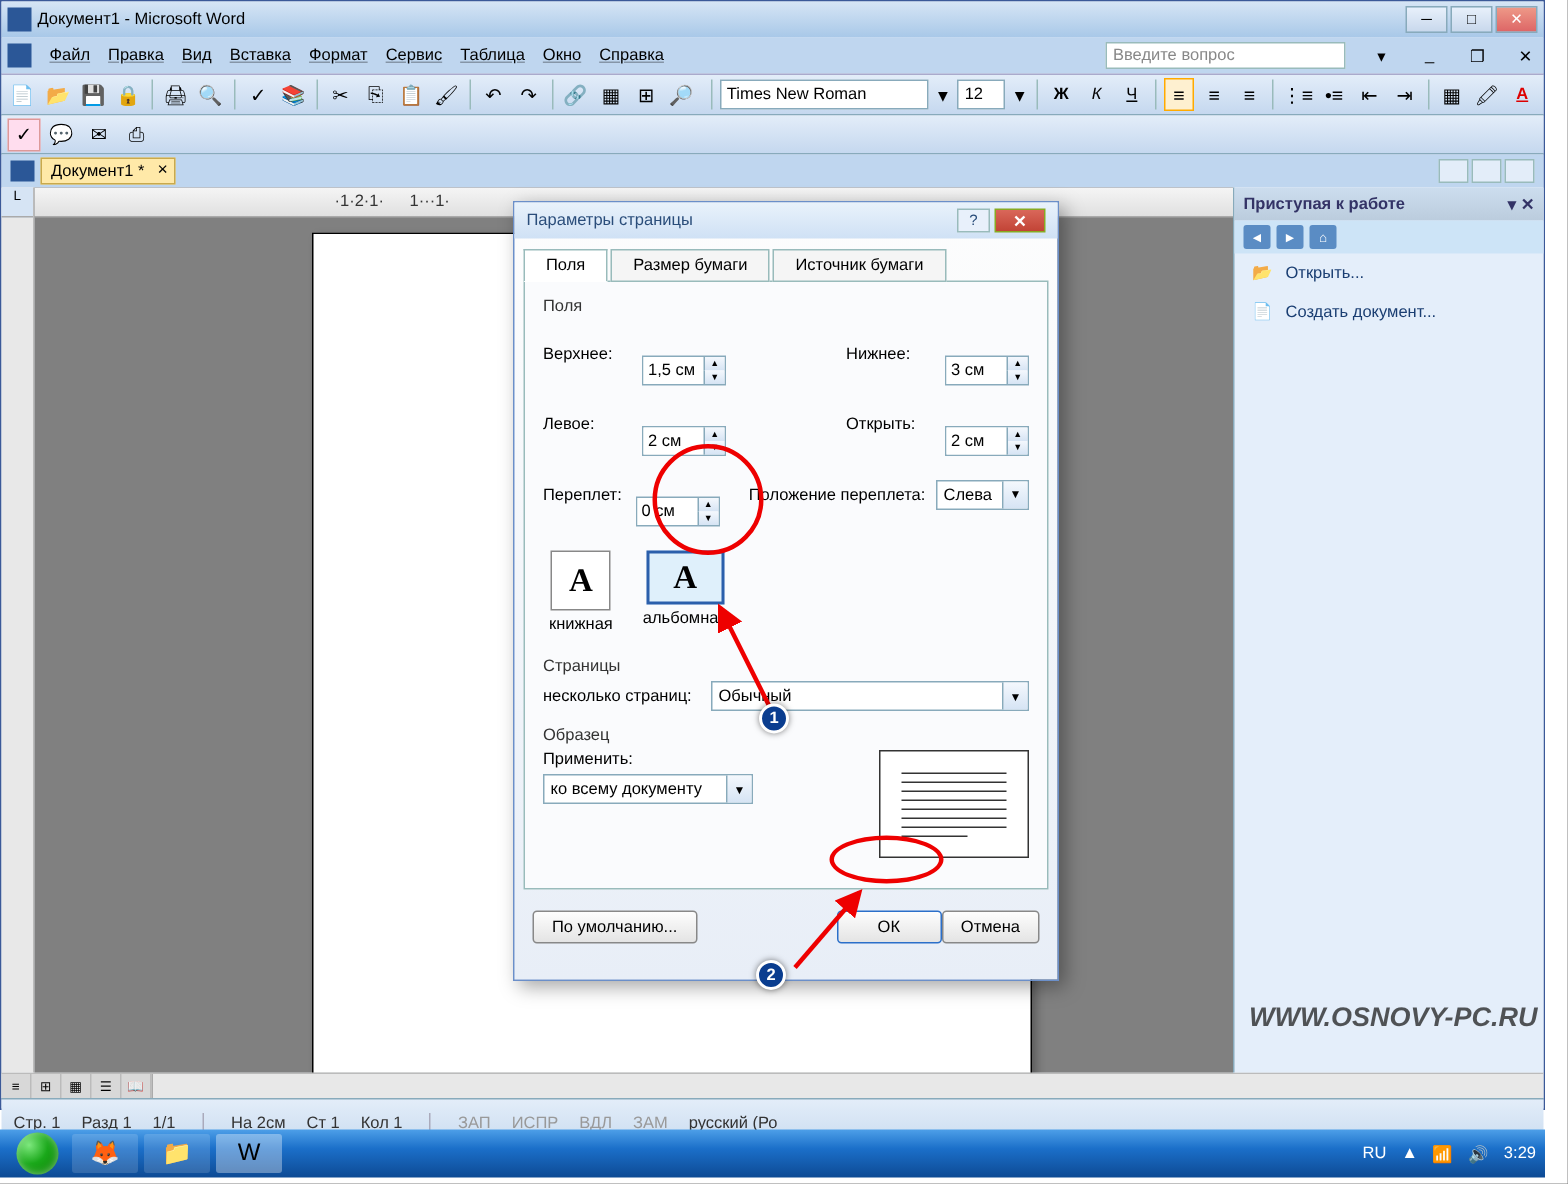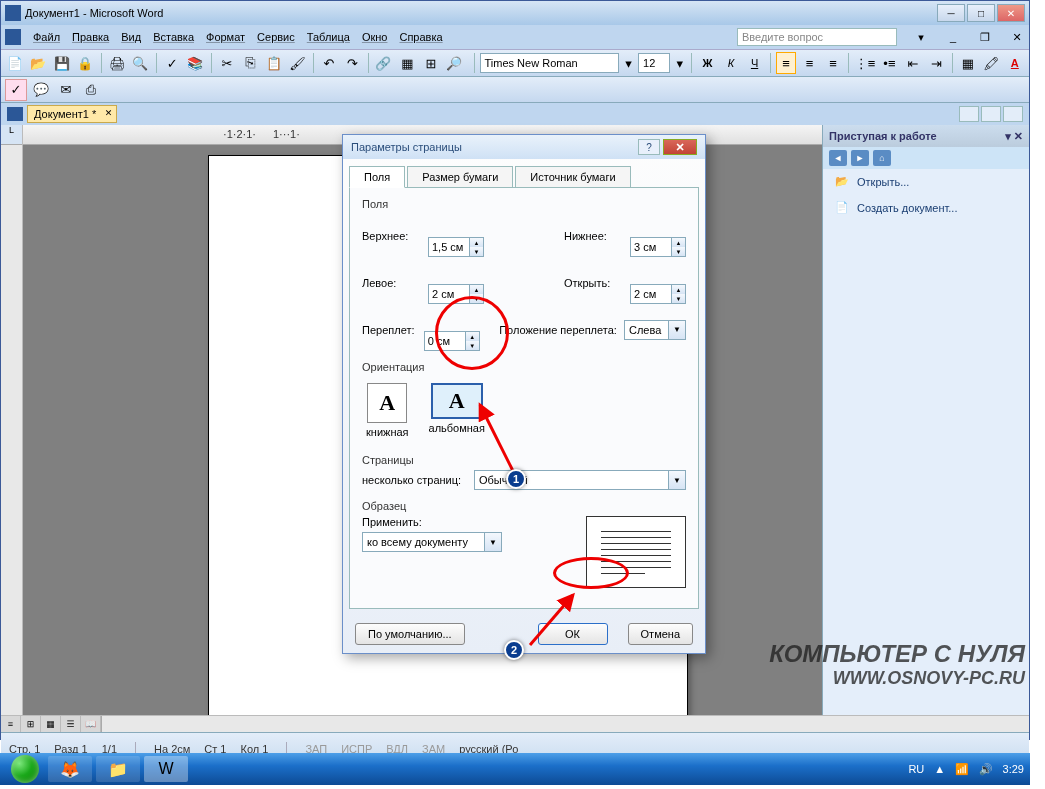--- a/index.html
+++ b/index.html
@@ -83,21 +83,21 @@
 
 .orient { display: flex; gap: 20px; padding: 6px 4px; }
 .orientbtn { display: flex; flex-direction: column; align-items: center; gap: 3px; cursor: pointer; }
 .orientpic { width: 40px; height: 40px; border: 1px solid #888; background: #fff; display: flex; align-items: center; justify-content: center; font-size: 22px; font-weight: bold; font-family: 'Times New Roman'; }
 .orientpic.landscape { width: 52px; height: 36px; }
 .orientbtn.selected .orientpic { border: 2px solid #2b5fab; background: #dff0fb; }
 
 .preview { width: 100px; height: 72px; border: 1px solid #333; margin-left: auto; background: #fff; position: relative; }
 .preview .pline { position: absolute; left: 14px; right: 14px; height: 1px; background: #333; }
 
-.dlgfooter { display: flex; padding: 8px 12px 8px 12px; gap: 20px; }
+.dlgfooter { display: flex; padding: 8px 12px 24px 12px; gap: 0; }
 .btn { height: 22px; padding: 0 12px; background: linear-gradient(#fdfdfd,#e4e4e4); border: 1px solid #888; border-radius: 3px; cursor: pointer; }
 .btn.primary { border: 1px solid #2b6fc9; }
 
 
 .redcircle { position: absolute; border: 3px solid #e00; border-radius: 50%; pointer-events: none; }
 .redarrow { position: absolute; pointer-events: none; }
 .numbadge { position: absolute; width: 20px; height: 20px; border-radius: 50%; background: #0a3d8f; border: 2px solid #fff; color: #fff; display: flex; align-items: center; justify-content: center; font-size: 11px; font-weight: bold; box-shadow: 0 0 4px rgba(0,0,0,0.5); }
 
 .taskbar { position: absolute; bottom: 4px; left: 0; width: 1030px; height: 32px; background: linear-gradient(to bottom, #4d9fe8, #1b6fc9 40%, #0d4a94); display: flex; align-items: center; padding: 0 6px; gap: 4px; }
 .startbtn { width: 38px; height: 32px; display: flex; align-items: center; justify-content: center; }
@@ -350,21 +350,20 @@
         <span style="width:8px"></span>
         <span class="fieldlbl2">Положение переплета:</span>
         <div class="combo" style="width:66px;">
             <span>Слева</span>
             <div class="dd">▼</div>
           </div>
       </div>
     </div>
 
     <div class="group">
-      <div class="grouplbl">Ориентация</div>
       <div class="orient">
         <div class="orientbtn">
           <div class="orientpic">A</div>
           <span>книжная</span>
         </div>
         <div class="orientbtn selected">
           <div class="orientpic landscape">A</div>
           <span>альбомная</span>
         </div>
       </div>
@@ -428,21 +427,20 @@
       <marker id="ah2" markerWidth="6" markerHeight="6" refX="5" refY="3" orient="auto">
         <path d="M0,0 L6,3 L0,6 Z" fill="#e00"></path>
       </marker>
     </defs>
     <line x1="5" y1="55" x2="48" y2="5" stroke="#e00" stroke-width="3" marker-end="url(#ah2)"></line>
   </svg>
 <div class="numbadge" style="left:506px;top:469px;">1</div>
 <div class="numbadge" style="left:504px;top:640px;">2</div>
 
 <div class="watermark">
-  <div class="l1">КОМПЬЮТЕР С НУЛЯ</div>
   <div class="l2">WWW.OSNOVY-PC.RU</div>
 </div>
 
 <div class="taskbar">
   <div class="startbtn">
       <div class="startorb"></div>
     </div>
   <div class="tbicon">🦊</div>
   <div class="tbicon">📁</div>
   <div class="tbicon" style="background:rgba(255,255,255,0.35);">W</div>

